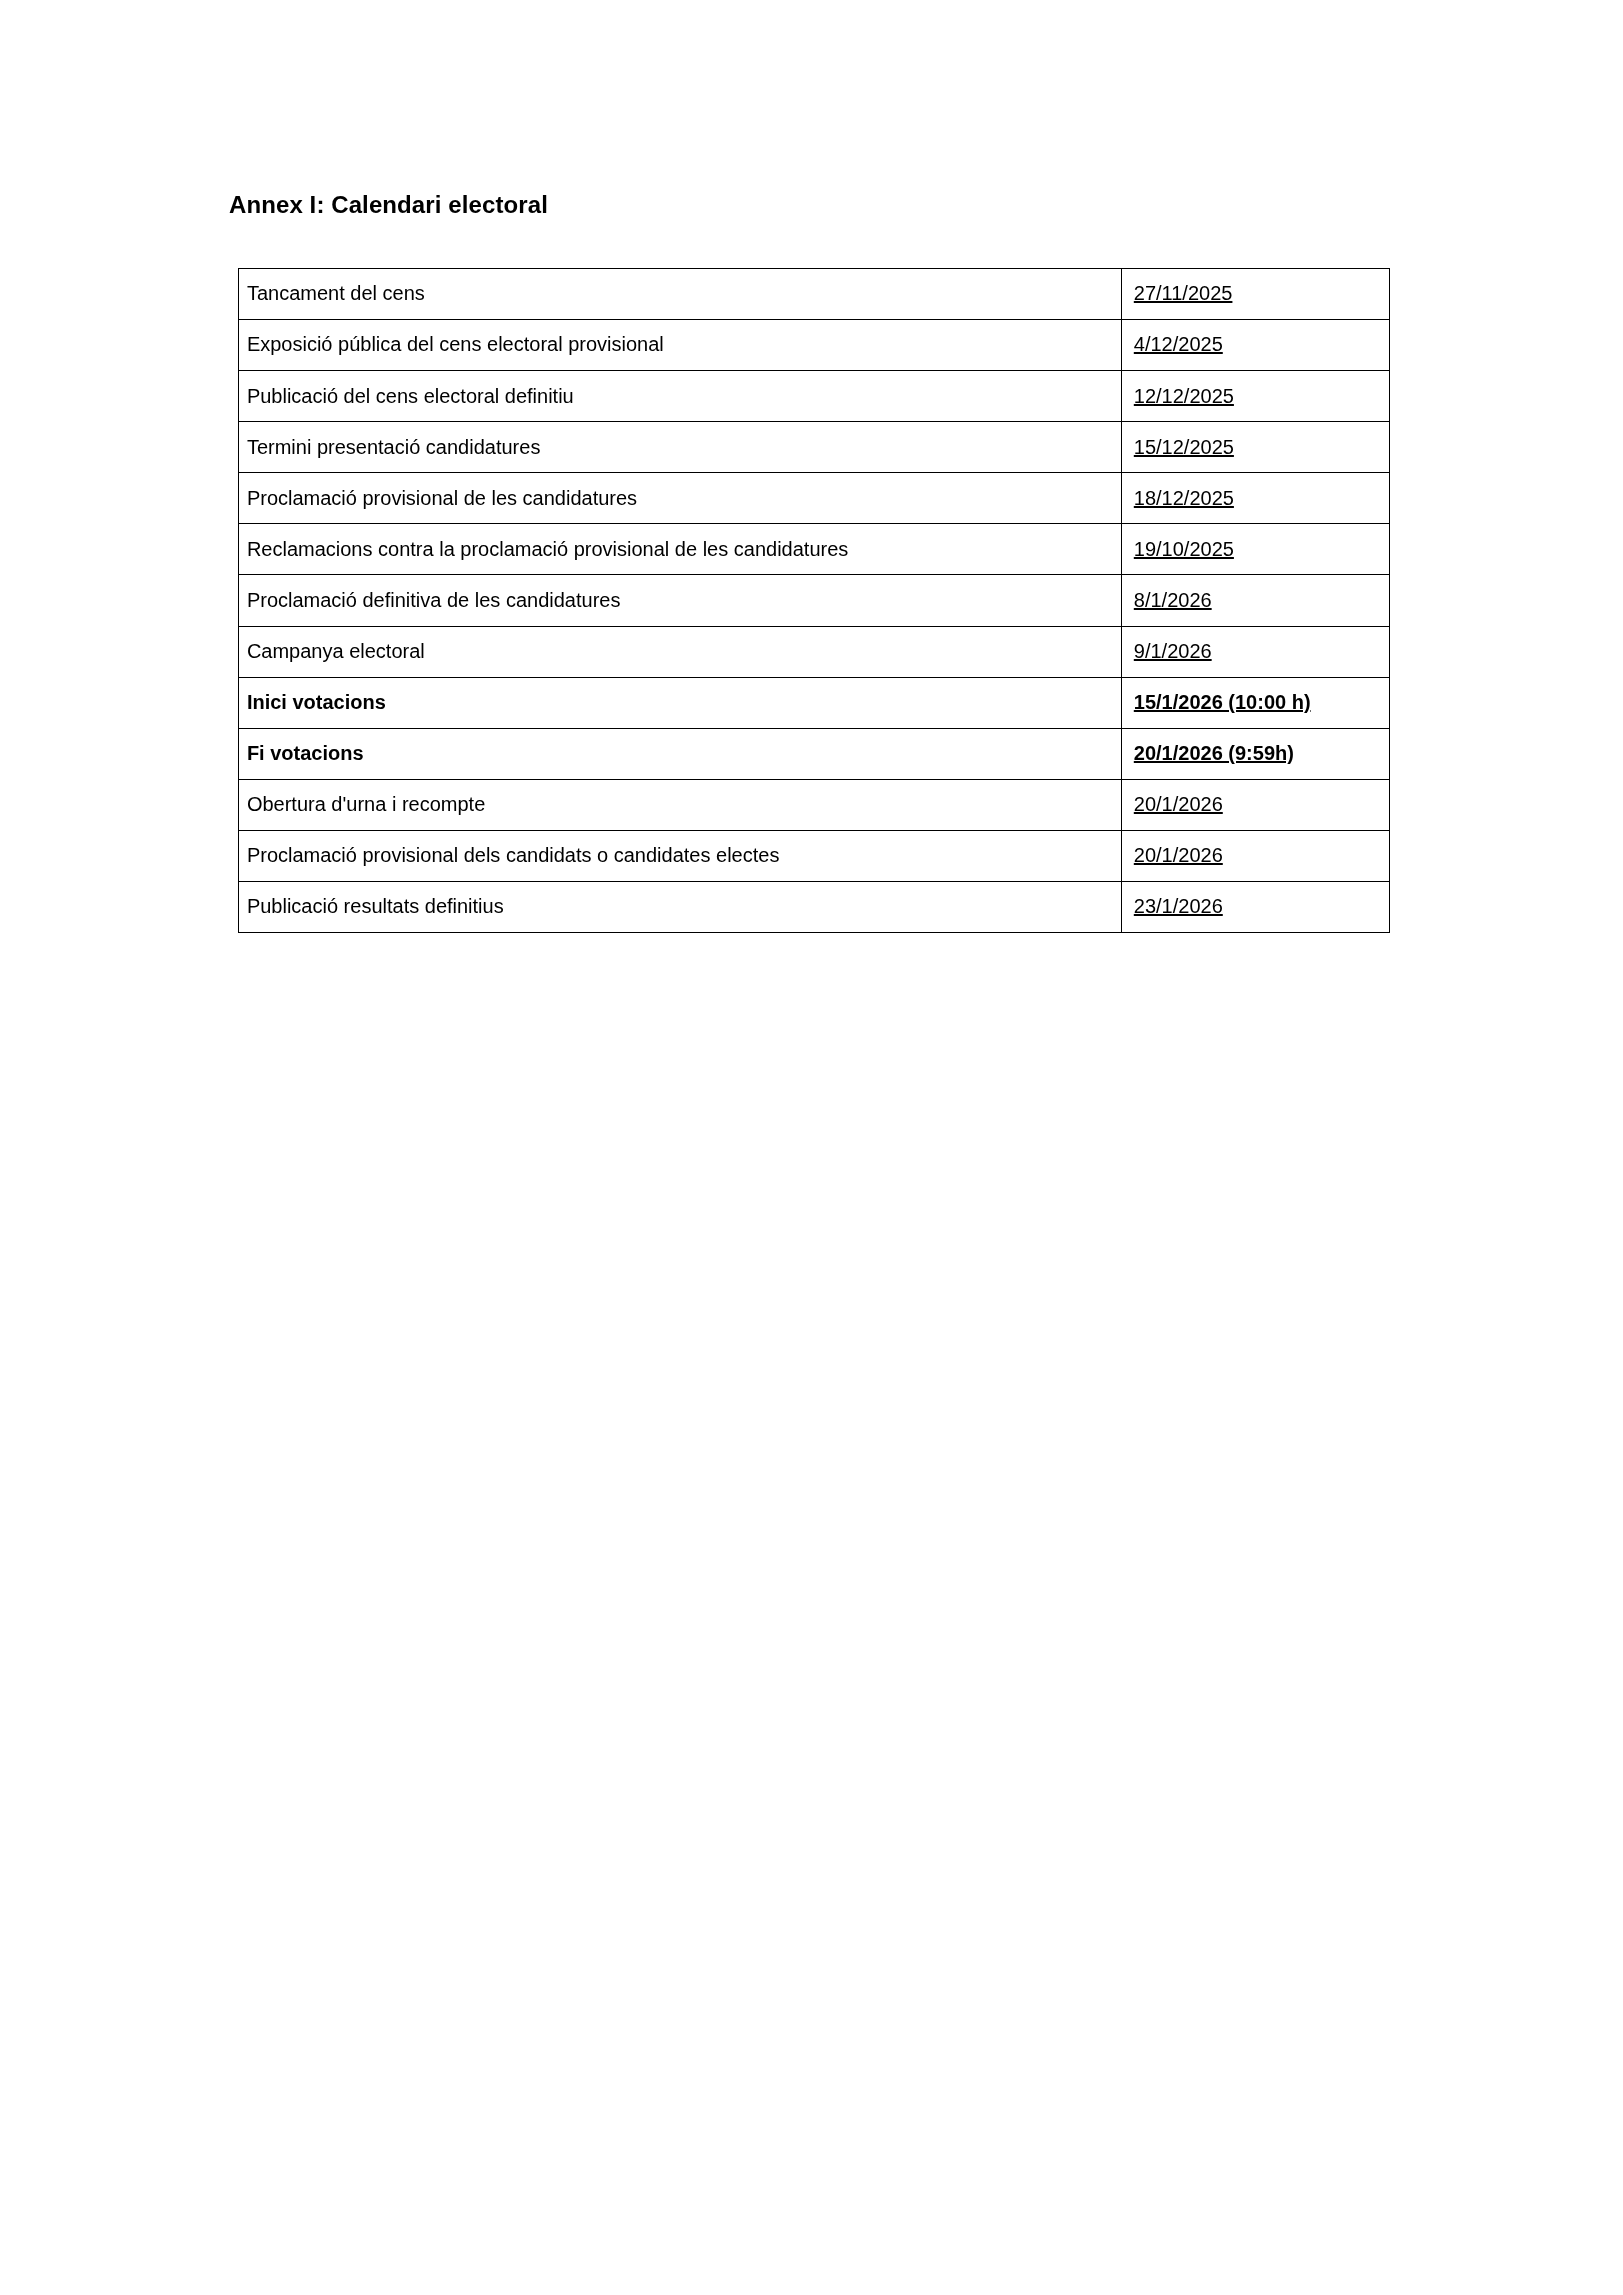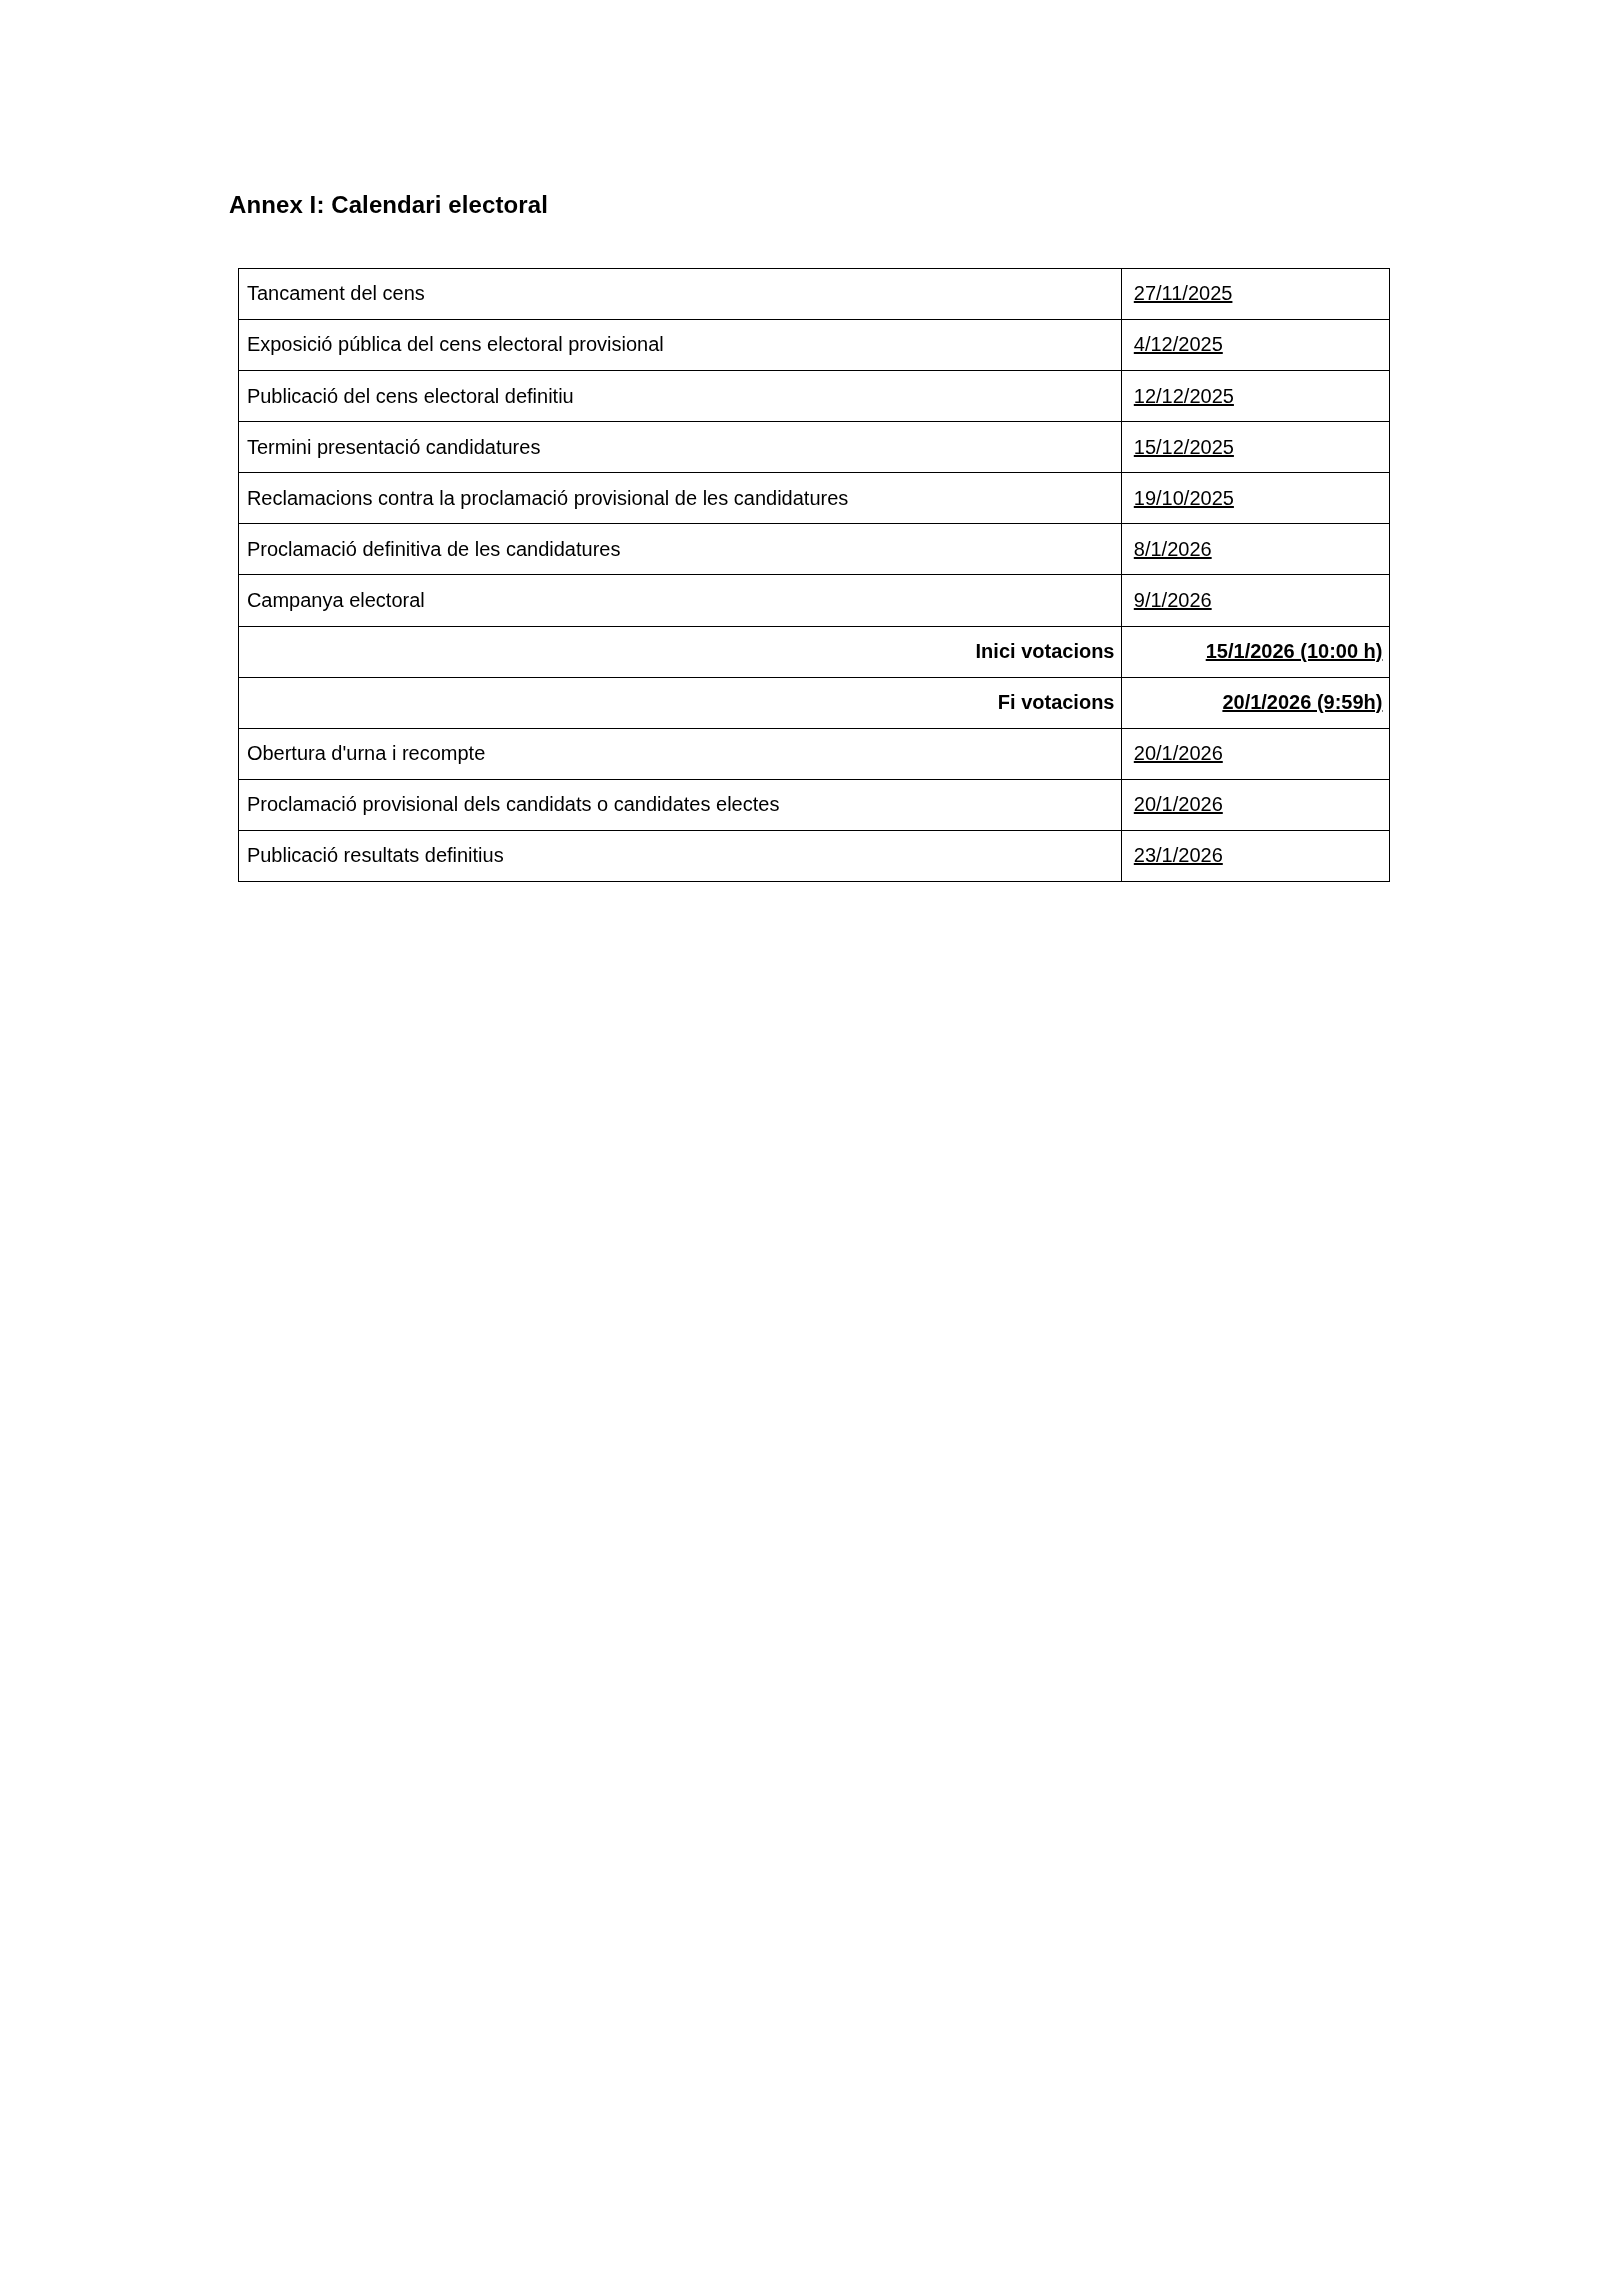--- a/index.html
+++ b/index.html
@@ -52,21 +52,20 @@
   .calendar-table td.task {
     padding-left: 7.9px;
   }
   .calendar-table td.date {
     padding-left: 11.8px;
     white-space: nowrap;
     text-decoration: underline;
   }
   .calendar-table tr.bold td {
     font-weight: bold;
-    text-align: right;
   }
   .calendar-table tr.tall td {
     height: 71px;
   }
   .calendar-table td.task.wrap {
     white-space: normal;
     padding-right: 19.6px;
   }
 </style>
 </head>
@@ -90,20 +89,24 @@
         <td class="task">Exposició pública del cens electoral provisional</td>
         <td class="date">4/12/2025</td>
       </tr>
       <tr>
         <td class="task">Publicació del cens electoral definitiu</td>
         <td class="date">12/12/2025</td>
       </tr>
       <tr>
         <td class="task">Termini presentació candidatures</td>
         <td class="date">15/12/2025</td>
+      </tr>
+      <tr>
+        <td class="task">Proclamació  provisional  de les candidatures</td>
+        <td class="date">18/12/2025</td>
       </tr>
       <tr>
         <td class="task">Reclamacions contra la proclamació provisional de les candidatures</td>
         <td class="date">19/10/2025</td>
       </tr>
       <tr>
         <td class="task">Proclamació definitiva de les candidatures</td>
         <td class="date">8/1/2026</td>
       </tr>
       <tr>

